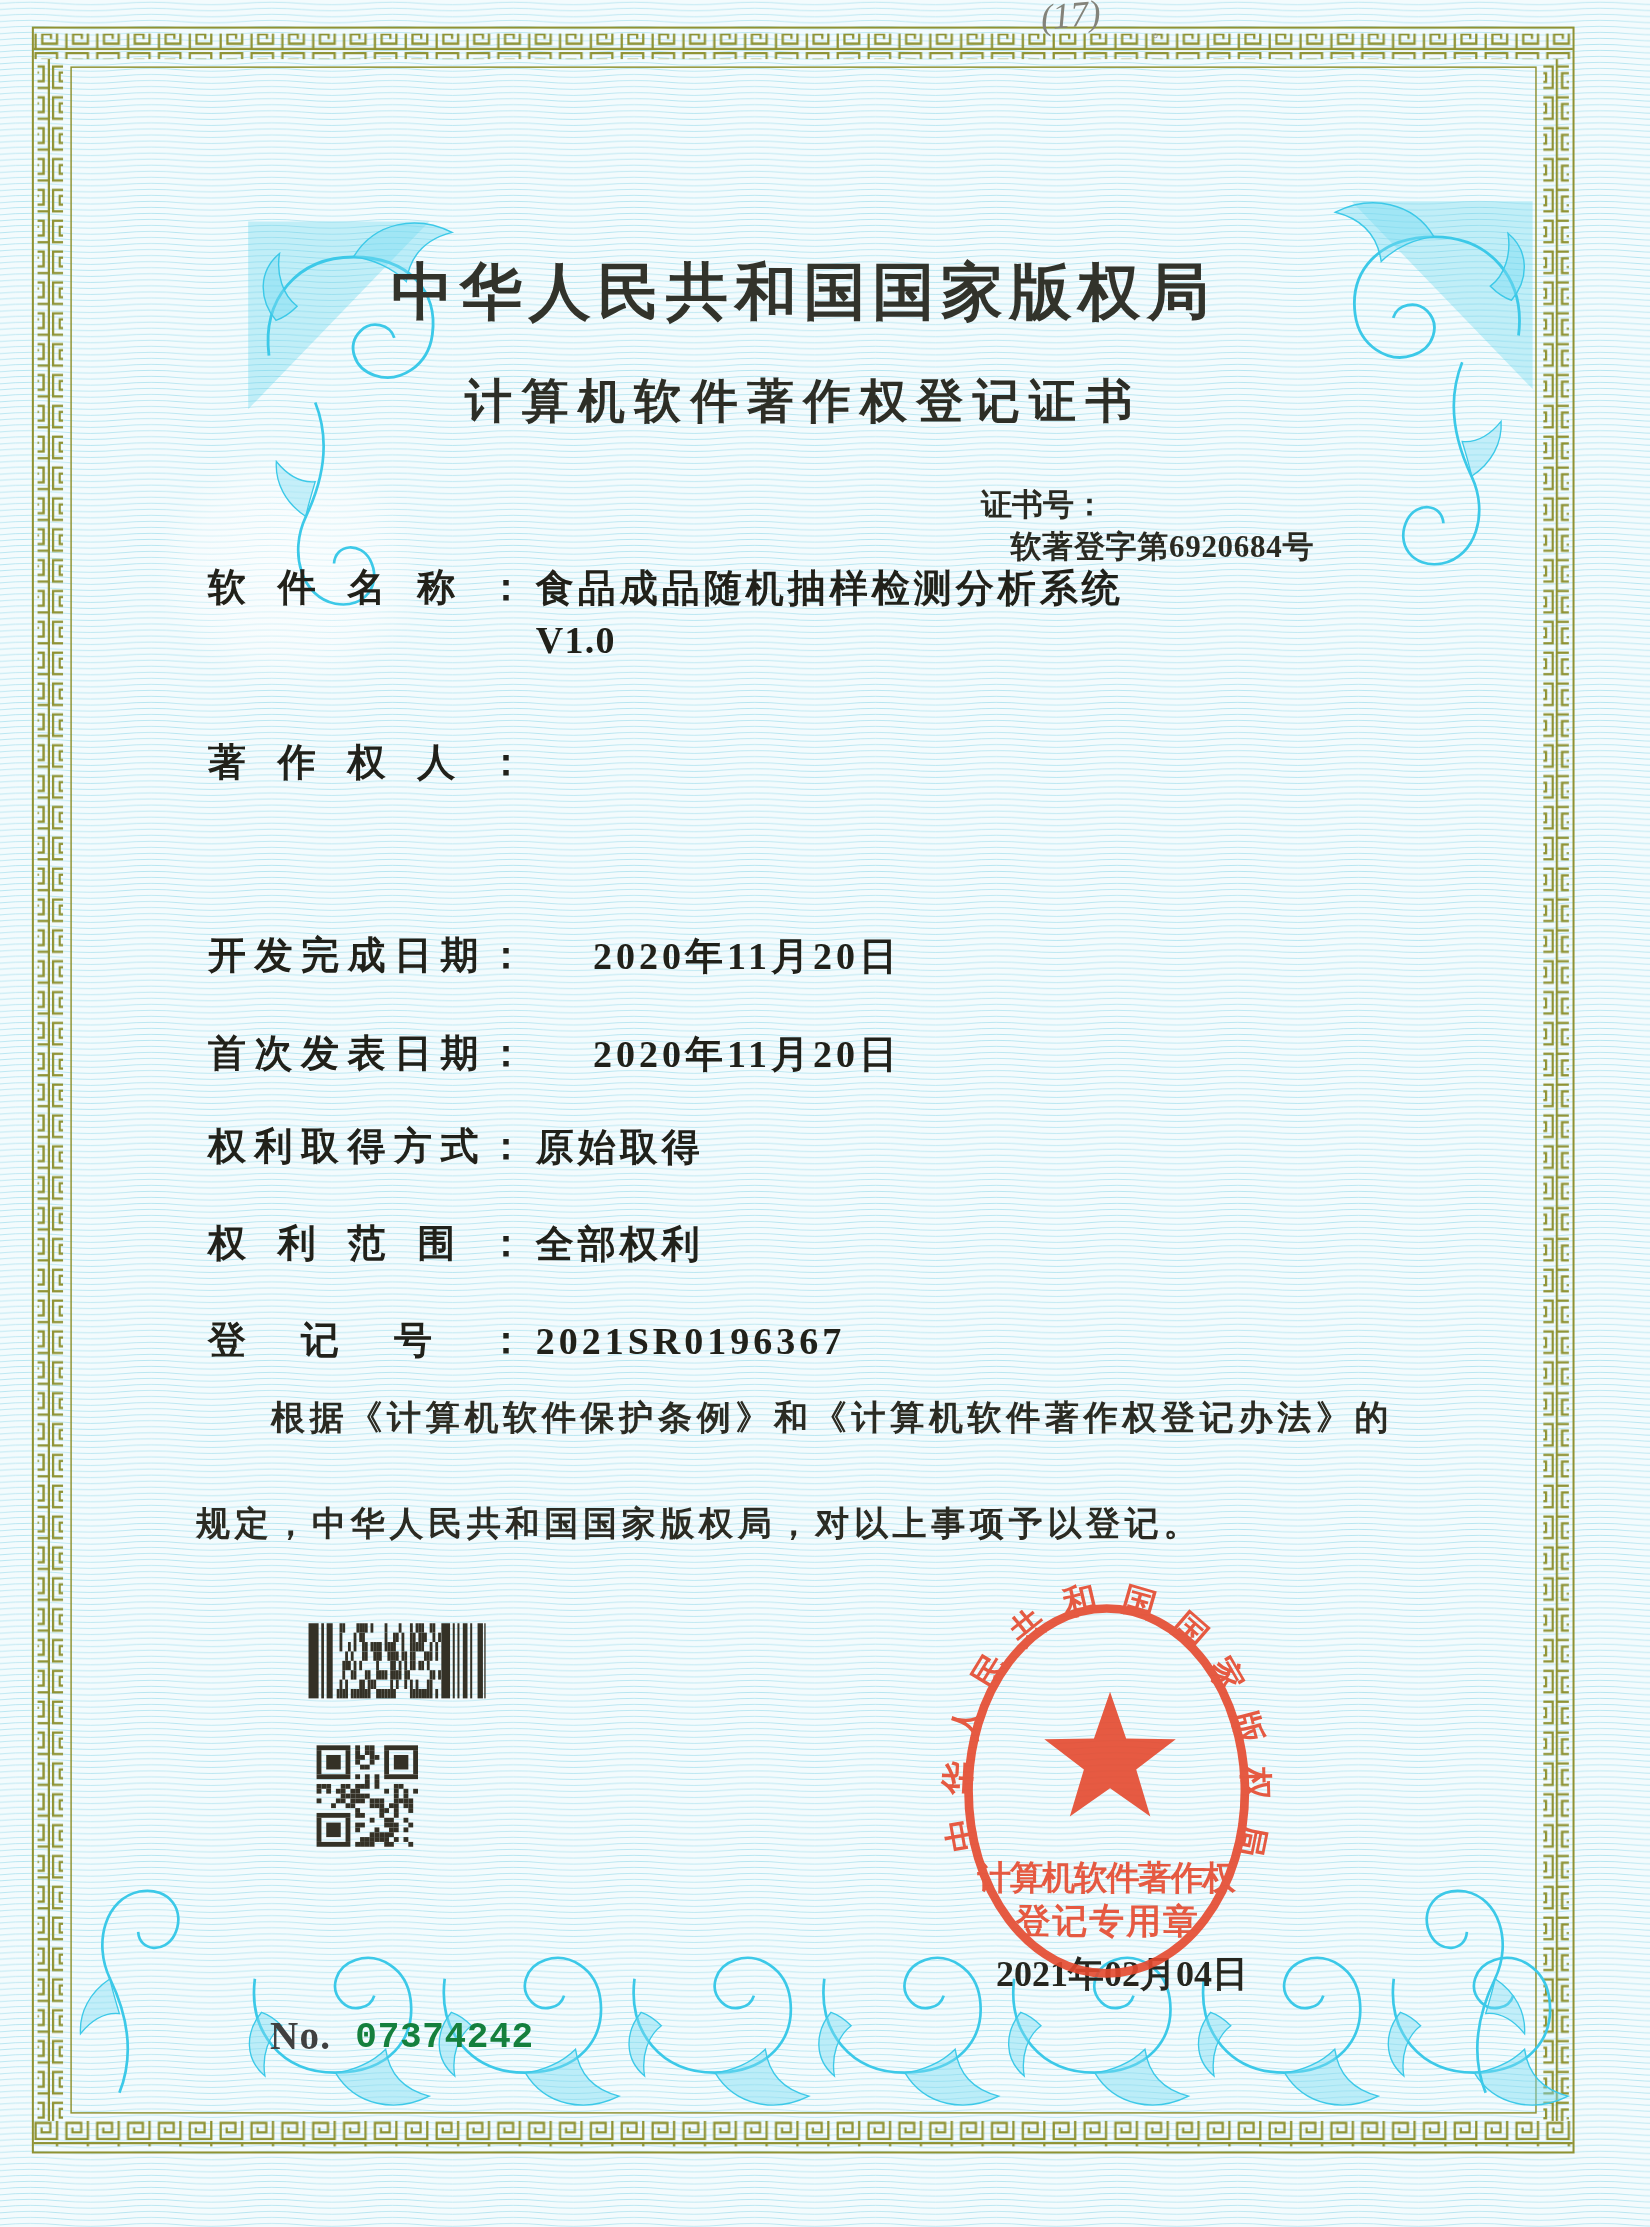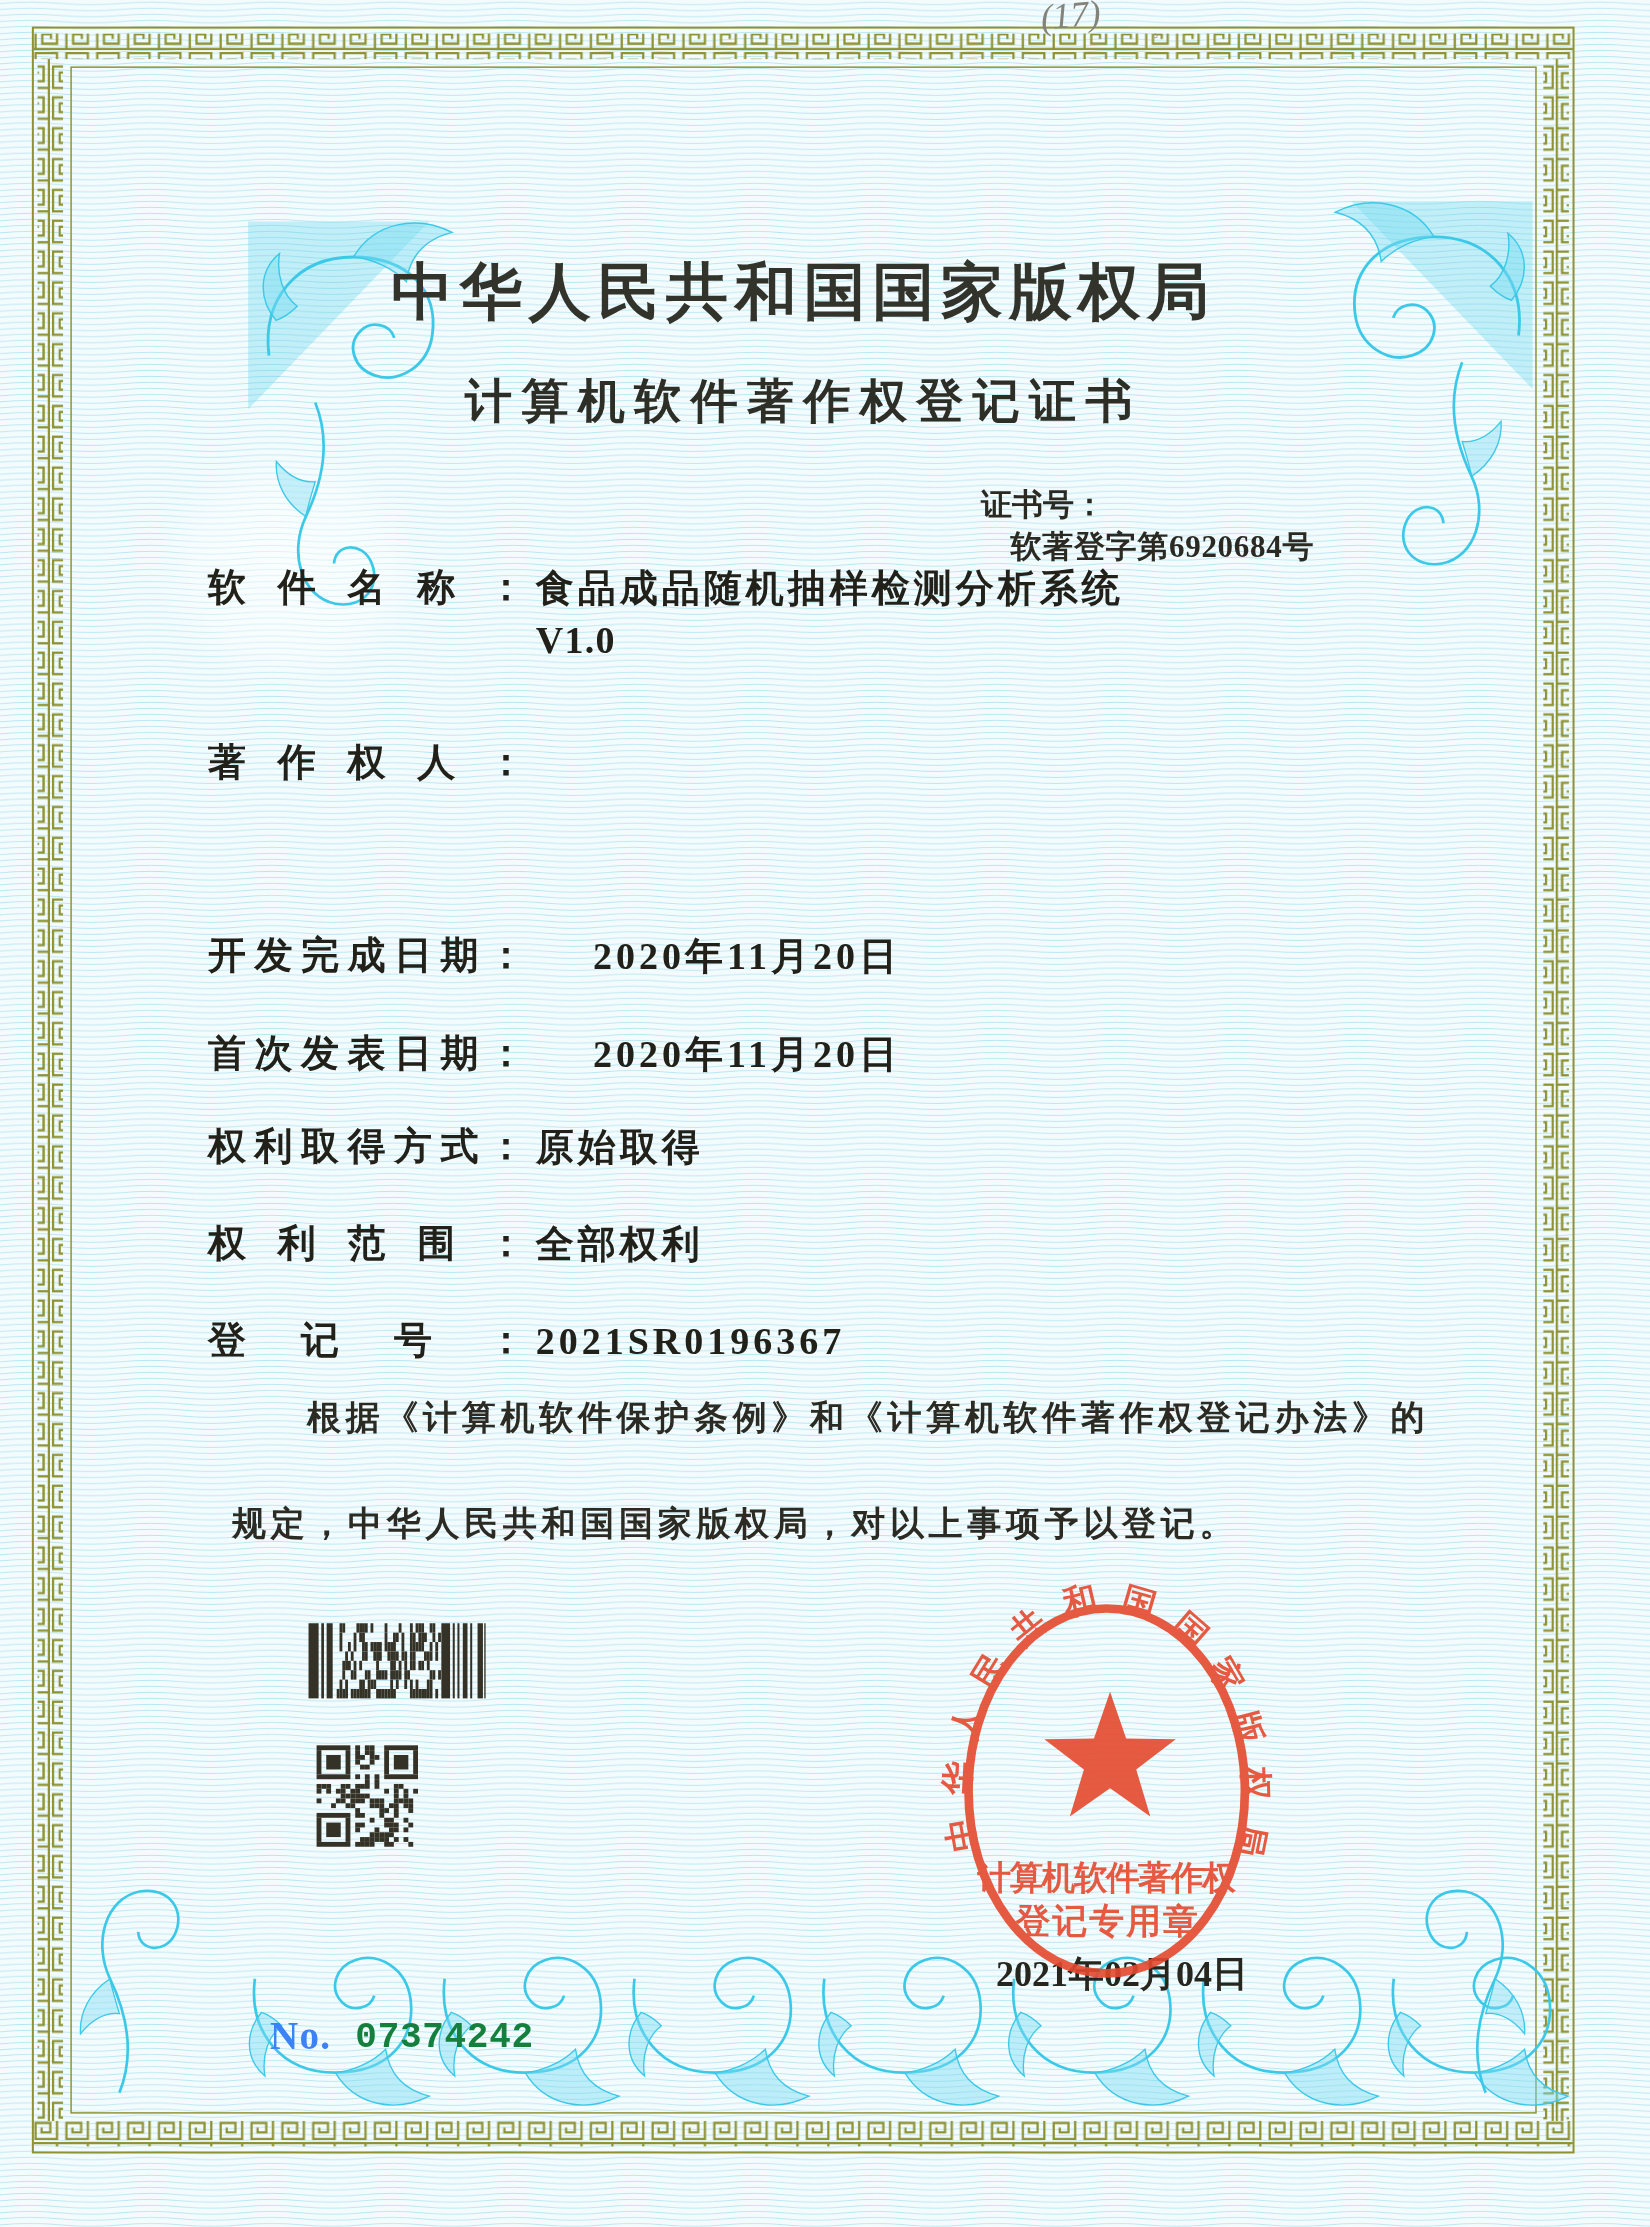--- a/index.html
+++ b/index.html
@@ -20,25 +20,25 @@
   .certno .v{margin-left:29.5px;letter-spacing:0.7px;}
   .frow{position:absolute;left:208px;display:flex;align-items:flex-start;z-index:2;}
   .jlabel{
     display:flex;justify-content:space-between;width:317px;
     font-size:38px;font-weight:bold;color:#21211a;flex:0 0 317px;
   }
   .fval{font-size:38px;font-weight:bold;letter-spacing:4px;margin-left:10.7px;line-height:1.38;color:#21211a;white-space:nowrap;}
   .fval .v2{display:block;letter-spacing:1.3px;}
   .vindent{margin-left:68px;}
   .para{position:absolute;left:196px;top:1397px;width:1278px;z-index:2;
-        font-size:34px;font-weight:600;letter-spacing:4.7px;color:#2b2b23;line-height:1.25;margin-left:36px;}
+        font-size:34px;font-weight:600;letter-spacing:4.7px;color:#2b2b23;line-height:1.25;}
   .para .l1{text-indent:75px;}
   .para .l2{margin-top:63px;}
   .serial{position:absolute;left:270px;top:2013px;display:flex;align-items:flex-start;z-index:2;}
-  .serial .no{font-size:39px;font-weight:600;color:#3b82f6;letter-spacing:1.3px;}
+  .serial .no{font-size:39px;font-weight:600;color:#404040;letter-spacing:1.3px;}
   .serial .num{font-family:"Liberation Mono", monospace;font-size:36px;font-weight:bold;
                color:#15803d;margin-left:24px;margin-top:4px;letter-spacing:0.7px;}
   .sealdate{position:absolute;left:996px;top:1950px;z-index:4;font-size:36px;font-weight:bold;
             color:#26261f;white-space:nowrap;}
   .pencil{position:absolute;left:1041px;top:-9.4px;z-index:6;display:flex;
           font-size:36px;font-style:italic;color:#83837a;transform:rotate(-5deg);}
   .pencil .dot{font-size:21.5px;color:#9a9a90;margin-left:48px;margin-top:27px;font-style:normal;}
 </style>
 </head>
 <body>

